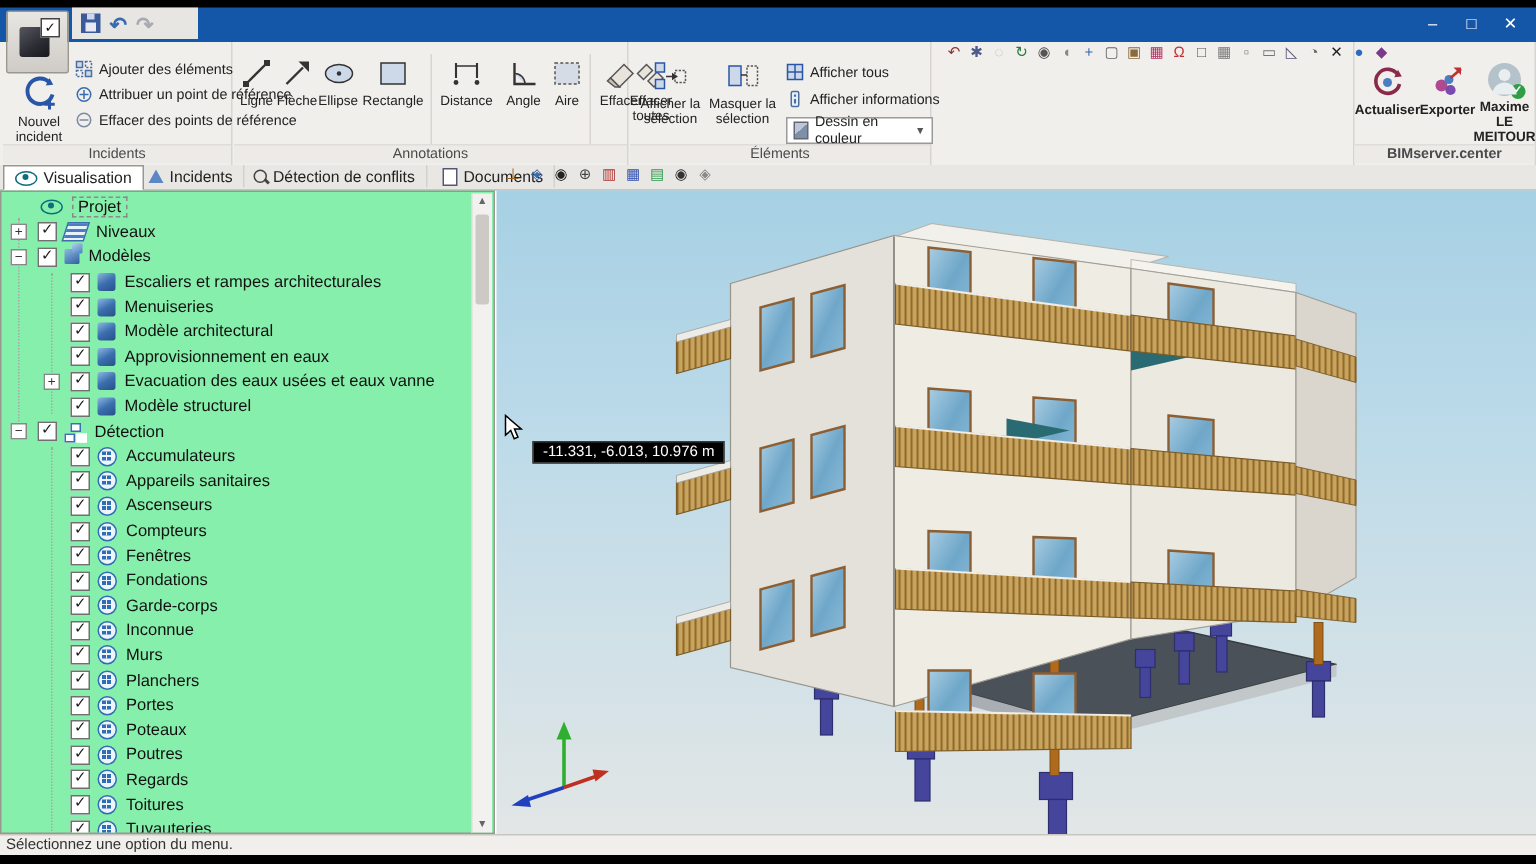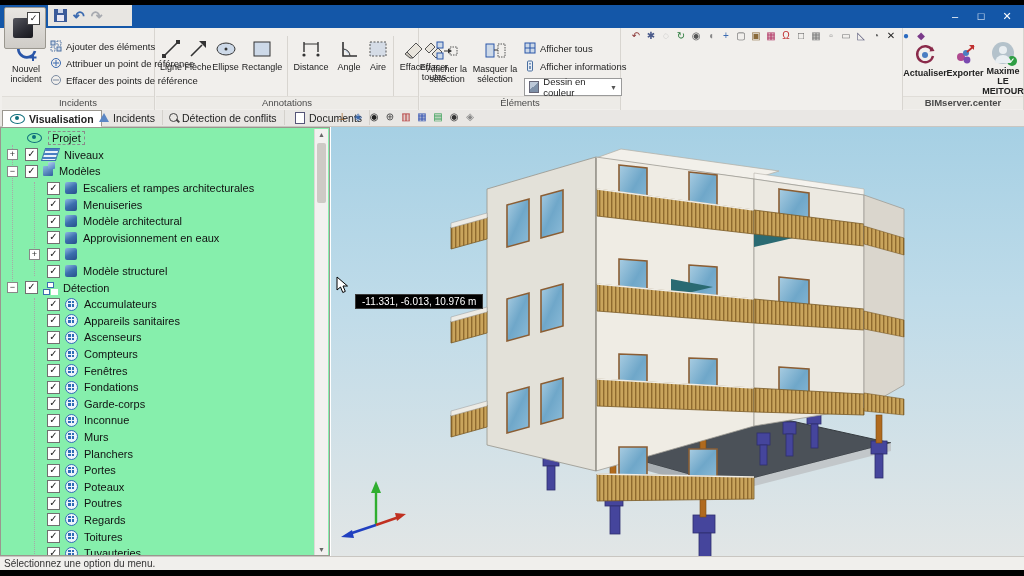--- a/index.html
+++ b/index.html
@@ -43,21 +43,21 @@
   
   .avatar{position:relative;width:22px;height:22px;border-radius:50%;background:#b4c2cb;}
   .avatar:before{content:"";position:absolute;left:7px;top:4px;width:8px;height:8px;border-radius:50%;background:#e9eef1;}
   .avatar:after{content:"";position:absolute;left:3px;top:13px;width:16px;height:8px;border-radius:8px 8px 0 0;background:#e9eef1;}
   .badge{position:absolute;right:-3px;bottom:-2px;width:10px;height:10px;border-radius:50%;background:#2f9e44;
          color:#fff;font-size:7px;line-height:10px;text-align:center;}
   
   .tabbar{position:absolute;left:0;top:110px;width:1024px;height:16px;background:#e9e7e4;border-bottom:1px solid #c9c6c1;}
   .tab{position:absolute;top:0;height:15px;display:flex;align-items:center;gap:4px;padding:0 7px;
        font-size:10.5px;color:#222;border-right:1px solid #d4d1cc;cursor:default;}
-  .tab.active{background:#fff;border:1px solid #9a978f;border-bottom:1px solid #fff;font-weight:bold;}
+  .tab.active{background:#fff;border:1px solid #9a978f;border-bottom:1px solid #fff;font-weight:normal;}
   .vtools{position:absolute;left:336px;top:1px;display:flex;gap:4px;align-items:center;}
   
   .i-eye{width:13px;height:8px;border:1.5px solid #0e6f7c;border-radius:50%;position:relative;display:inline-block;}
   .i-eye:before{content:"";position:absolute;left:3.5px;top:1px;width:4px;height:4px;border-radius:50%;background:#0e6f7c;}
   .i-warn{width:0;height:0;border-left:5px solid transparent;border-right:5px solid transparent;border-bottom:9px solid #5b87c5;display:inline-block;}
   .i-mag{width:7px;height:7px;border:1.5px solid #444;border-radius:50%;position:relative;display:inline-block;}
   .i-mag:after{content:"";position:absolute;left:6px;top:6px;width:4px;height:1.5px;background:#444;transform:rotate(45deg);}
   .i-doc{width:8px;height:10px;border:1px solid #557;background:#fff;display:inline-block;}
   
   .main{position:absolute;left:0;top:127px;width:1024px;height:429px;background:#fff;}
@@ -141,21 +141,21 @@
         <span class="mi" style="color: rgb(119, 119, 119);">▫</span>
         <span class="mi" style="color: rgb(119, 119, 119);">▭</span>
         <span class="mi" style="color: rgb(85, 85, 119);">◺</span>
         <span class="mi" style="color: rgb(102, 102, 102);">◔</span>
         <span class="mi" style="color: rgb(34, 34, 34);">✕</span>
         <span class="mi" style="color: rgb(42, 106, 192);">●</span>
         <span class="mi" style="color: rgb(122, 58, 138);">◆</span>
       </div>
 
     <div class="rgroup" style="left:48px;width:106px;">
-      <div class="bigbtn" style="left:-44px;top:10px;width:44px;">
+      <div class="bigbtn" style="left:-44px;top:22px;width:44px;">
         <svg width="24" height="24" viewBox="0 0 24 24">
           <path d="M19 5 A8.5 8.5 0 1 0 21 13" fill="none" stroke="#2a56a8" stroke-width="2.6"></path>
           <path d="M19 2 l2.5 4.5 -5 .5 z" fill="#2a56a8"></path>
           <line x1="19" y1="16" x2="19" y2="23" stroke="#2a56a8" stroke-width="2"></line>
           <line x1="15.5" y1="19.5" x2="22.5" y2="19.5" stroke="#2a56a8" stroke-width="2"></line>
         </svg>
         <span class="blbl">Nouvel incident</span>
       </div>
       <div class="srow" style="left:2px;top:12px;">
         <svg width="12" height="12" viewBox="0 0 12 12">
@@ -403,20 +403,21 @@
             <div class="trow lvl2">
               <span class="exp-spacer"></span>
               <span class="cbx">✓</span>
               <span class="ticon ti-model"></span>
               <span>Approvisionnement en eaux</span>
             </div>
             <div class="trow lvl2">
               <span class="expander">+</span>
               <span class="cbx">✓</span>
               <span class="ticon ti-model"></span>
+              <span>Evacuation des eaux usées et eaux vanne</span>
             </div>
             <div class="trow lvl2">
               <span class="exp-spacer"></span>
               <span class="cbx">✓</span>
               <span class="ticon ti-model"></span>
               <span>Modèle structurel</span>
             </div>
             <div class="trow lvl1">
               <span class="expander">−</span>
               <span class="cbx">✓</span>

